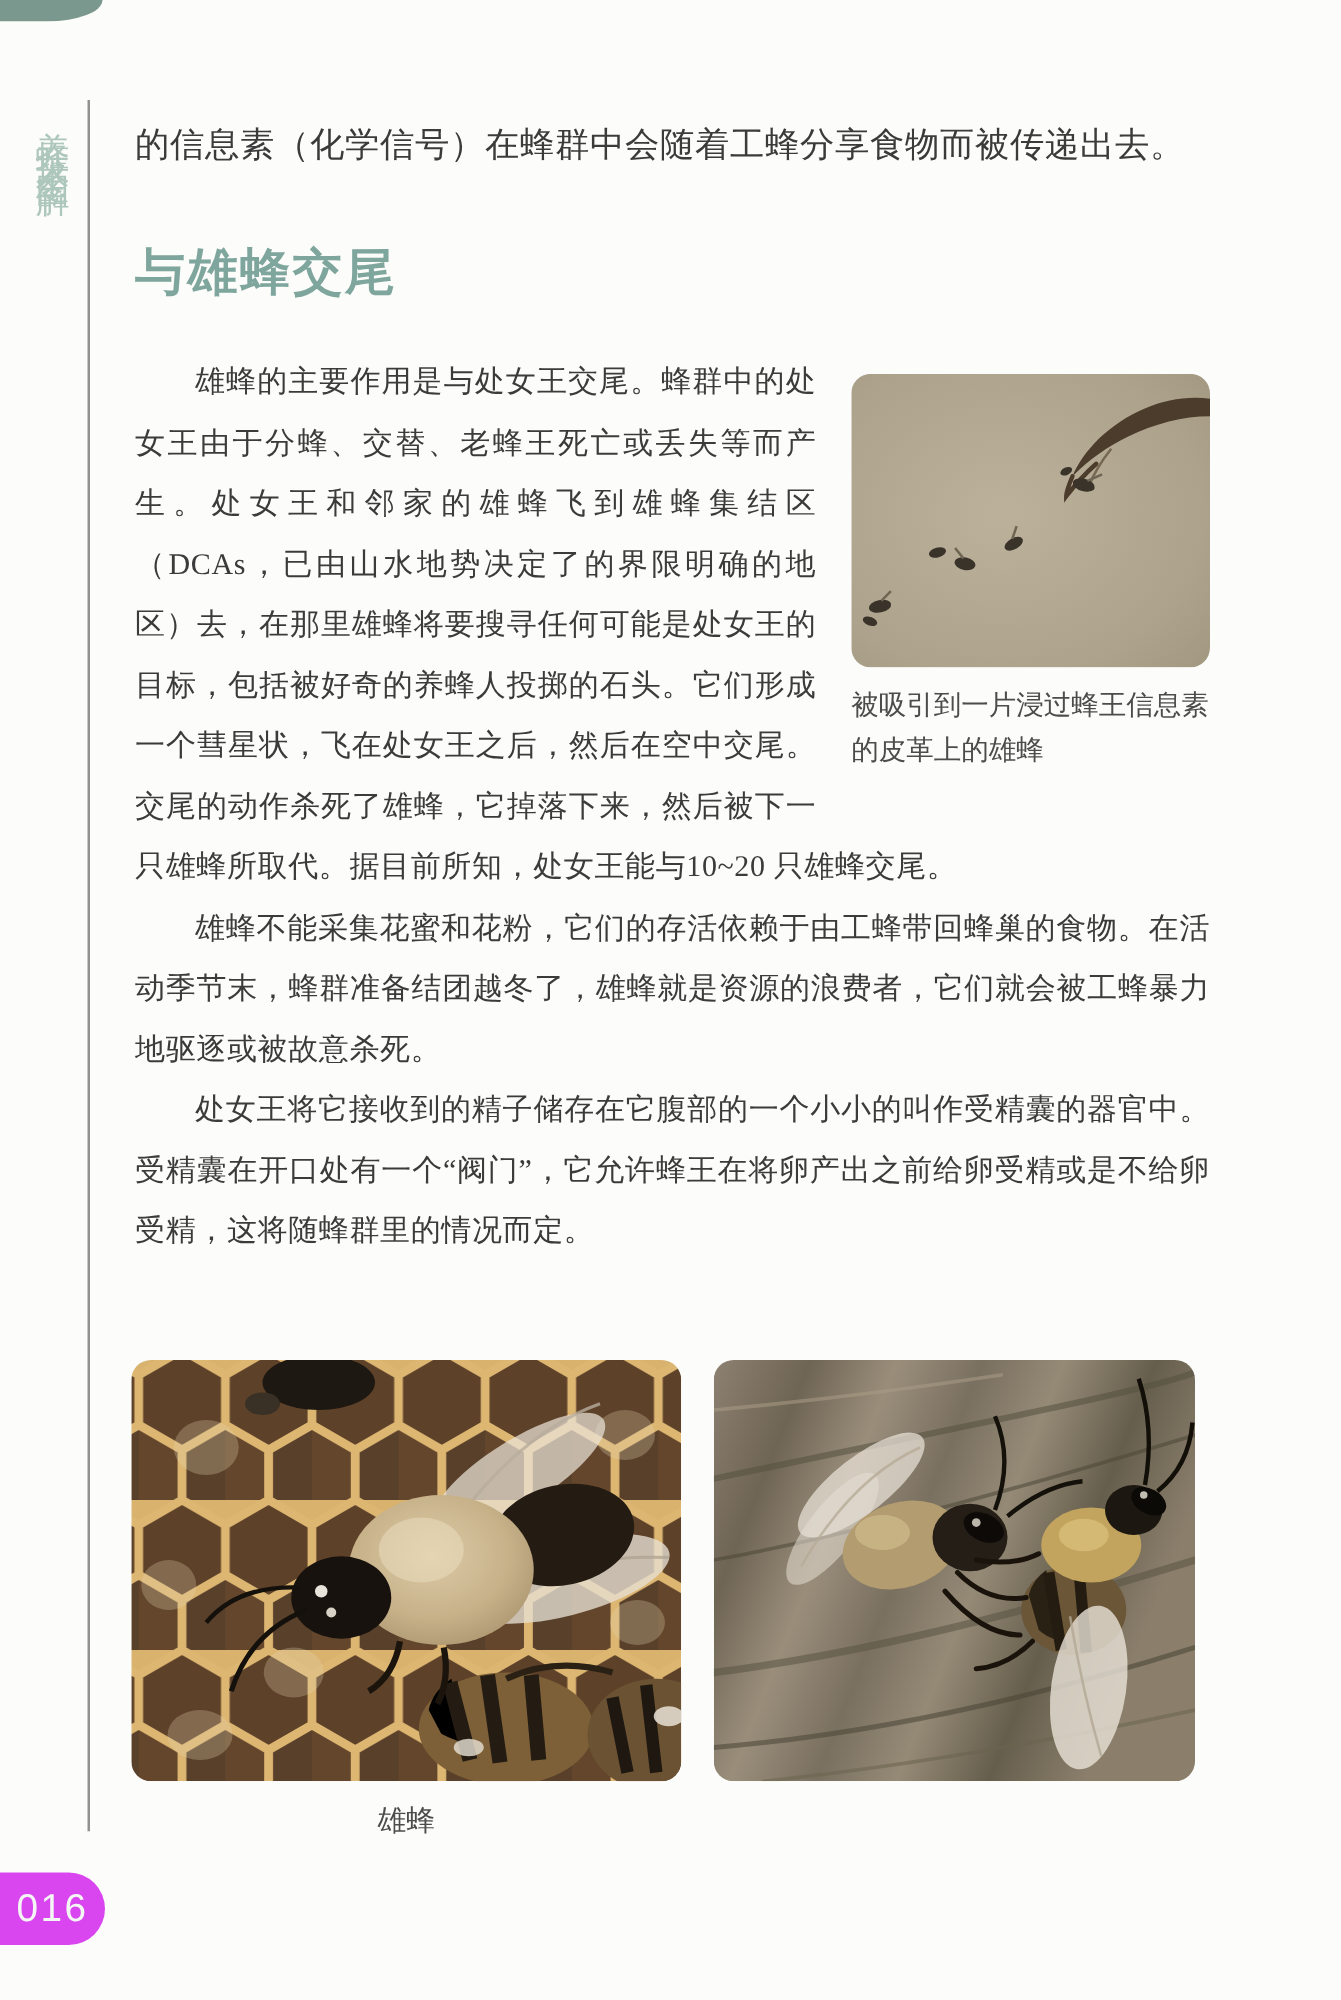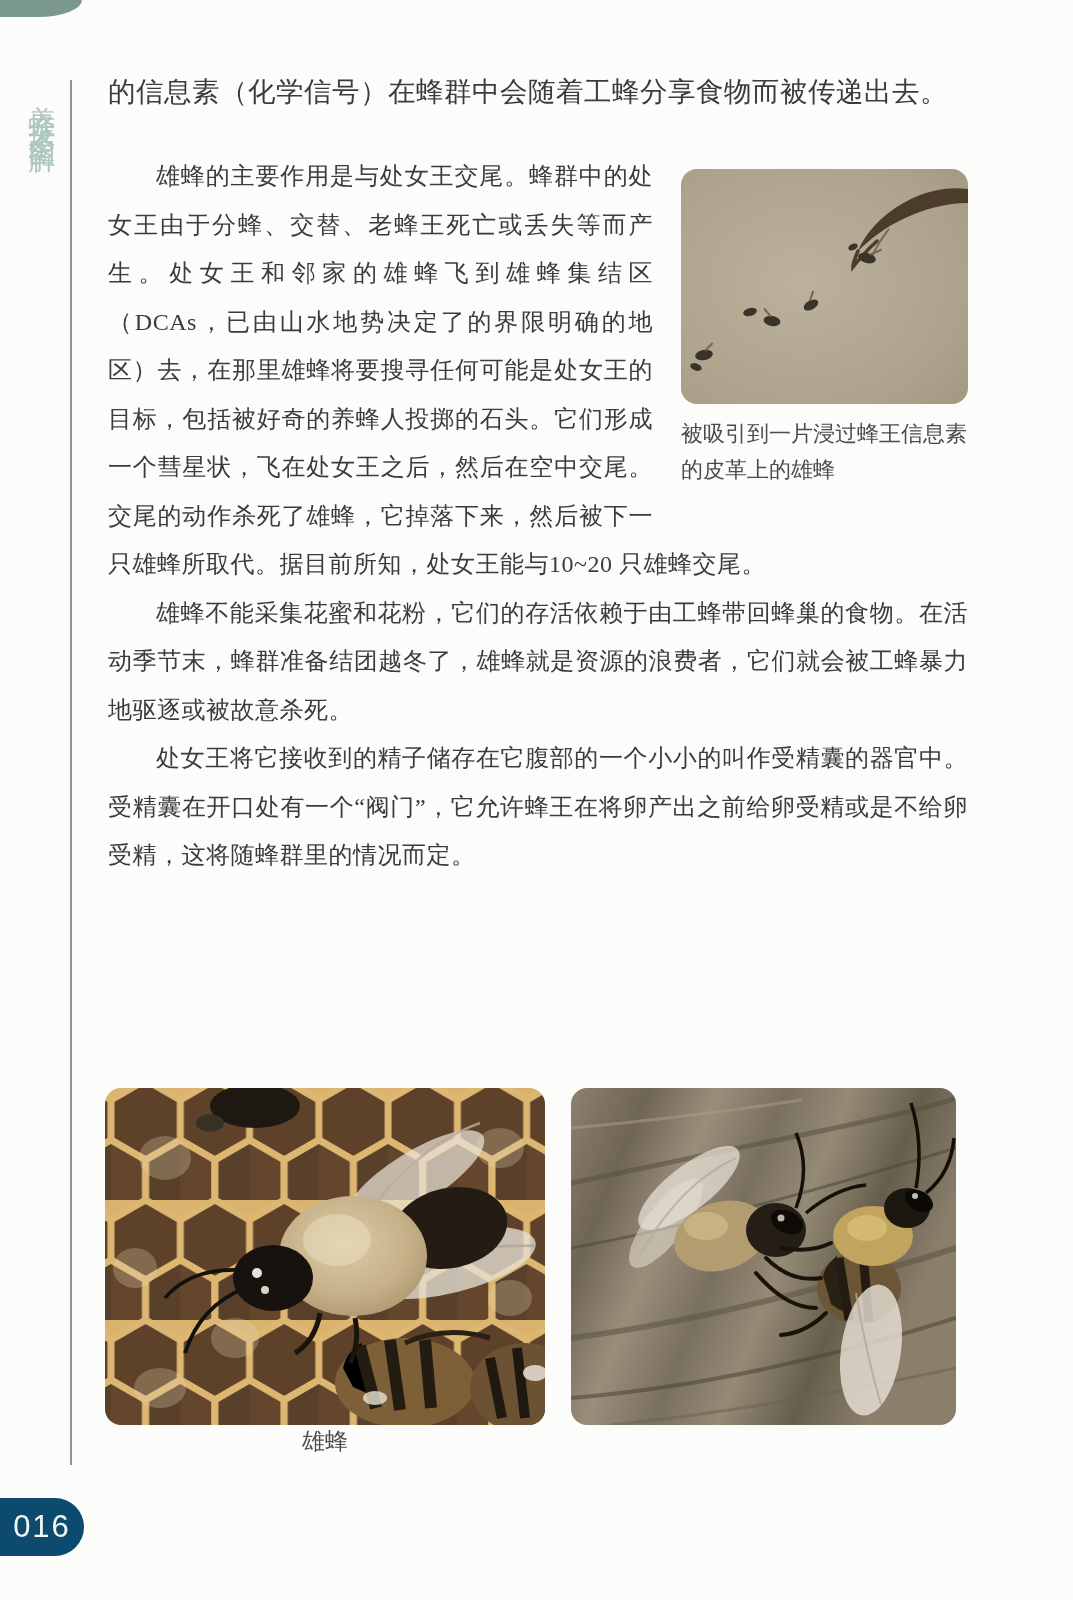--- a/index.html
+++ b/index.html
@@ -34,20 +34,21 @@
     background:#919191;
   }
 
   
   .main {
     position:absolute; left:108px; top:72px; width:860px;
   }
   .intro-line {
     font-size:27.5px; line-height:40px; letter-spacing:0.5px;
     color:#3b3b3b;
+    margin-top:24px;
   }
   .section-heading {
     margin-top:58px;
     font-family:"Liberation Sans","DejaVu Sans",sans-serif;
     font-weight:bold; font-size:40px; line-height:48px;
     color:#7fa69d; letter-spacing:2px;
   }
   .paras { margin-top:40px; }
   .body-para {
     font-size:24px; line-height:48.5px;
@@ -69,48 +70,49 @@
     text-align:left;
   }
 
   
   .bottom-figs {
     position:absolute; left:105px; top:1088px;
     display:flex; gap:26px;
   }
   .bottom-figs figure { display:block; }
   .bottom-figs figcaption {
-    margin-top:1px; text-align:center;
+    margin-top:16px; text-align:center;
     font-family:"Liberation Sans","DejaVu Sans",sans-serif;
     font-size:23px; color:#4c4c4c;
   }
 
   
   .page-badge {
     position:absolute; left:0; top:1498px;
     width:84px; height:58px;
-    background:#0c4a6e;
+    background:#d946ef;
     border-radius:0 29px 29px 0;
     display:flex; align-items:center; justify-content:center;
     font-family:"Liberation Sans","DejaVu Sans",sans-serif;
     font-size:31px; color:#f4f6f4; letter-spacing:2px;
   }
 </style>
 </head>
 <body>
 
 <div class="corner-tab"></div>
 
 <div class="sidebar-title">养蜂技术全图解</div>
 <div class="divider"></div>
 
 <div class="main">
 
   <p class="intro-line">的信息素（化学信号）在蜂群中会随着工蜂分享食物而被传递出去。</p>
 
+  <h2 class="section-heading">与雄蜂交尾</h2>
 
   <div class="paras">
 
     <figure class="fig-top">
       <div class="photo">
         <svg width="287" height="235" viewBox="0 0 287 235" xmlns="http://www.w3.org/2000/svg">
           <defs>
             <radialGradient id="skyg" cx="42%" cy="48%" r="80%">
               <stop offset="0" stop-color="#bcb19b"></stop>
               <stop offset="0.7" stop-color="#ada28b"></stop>

